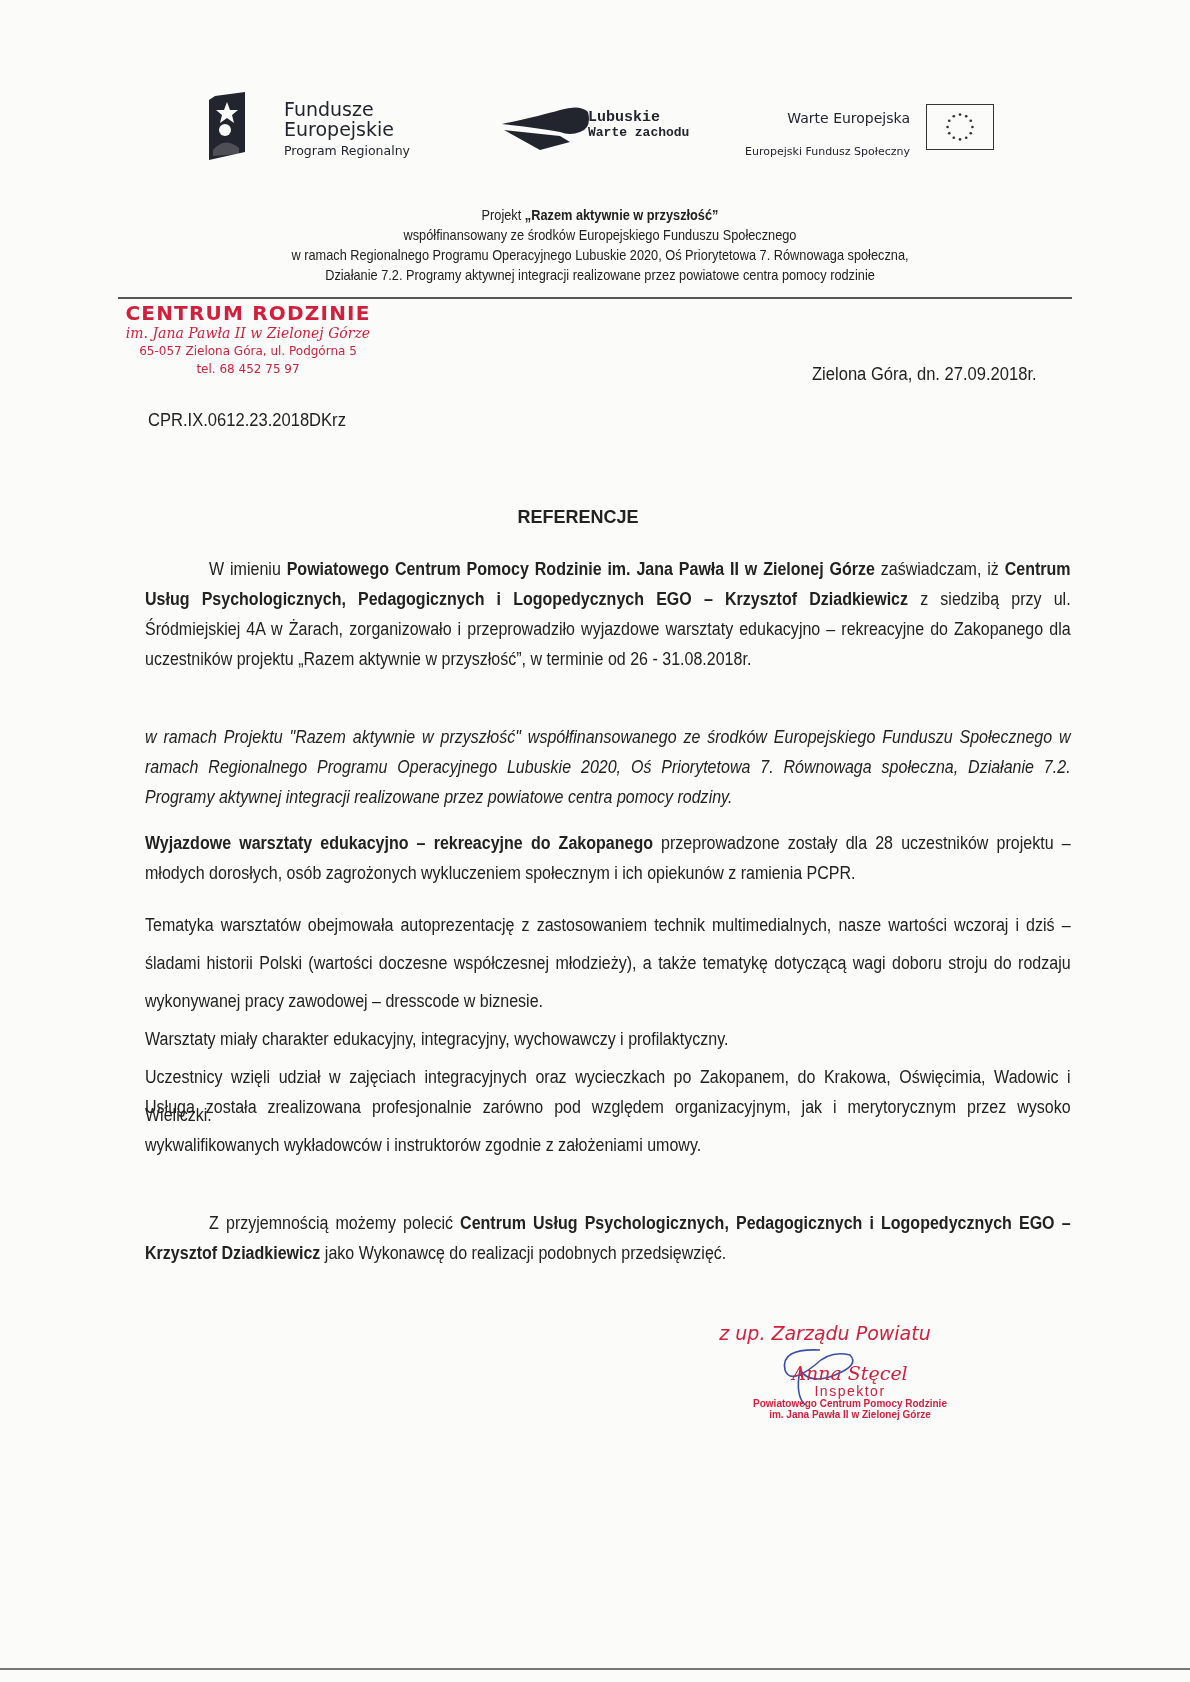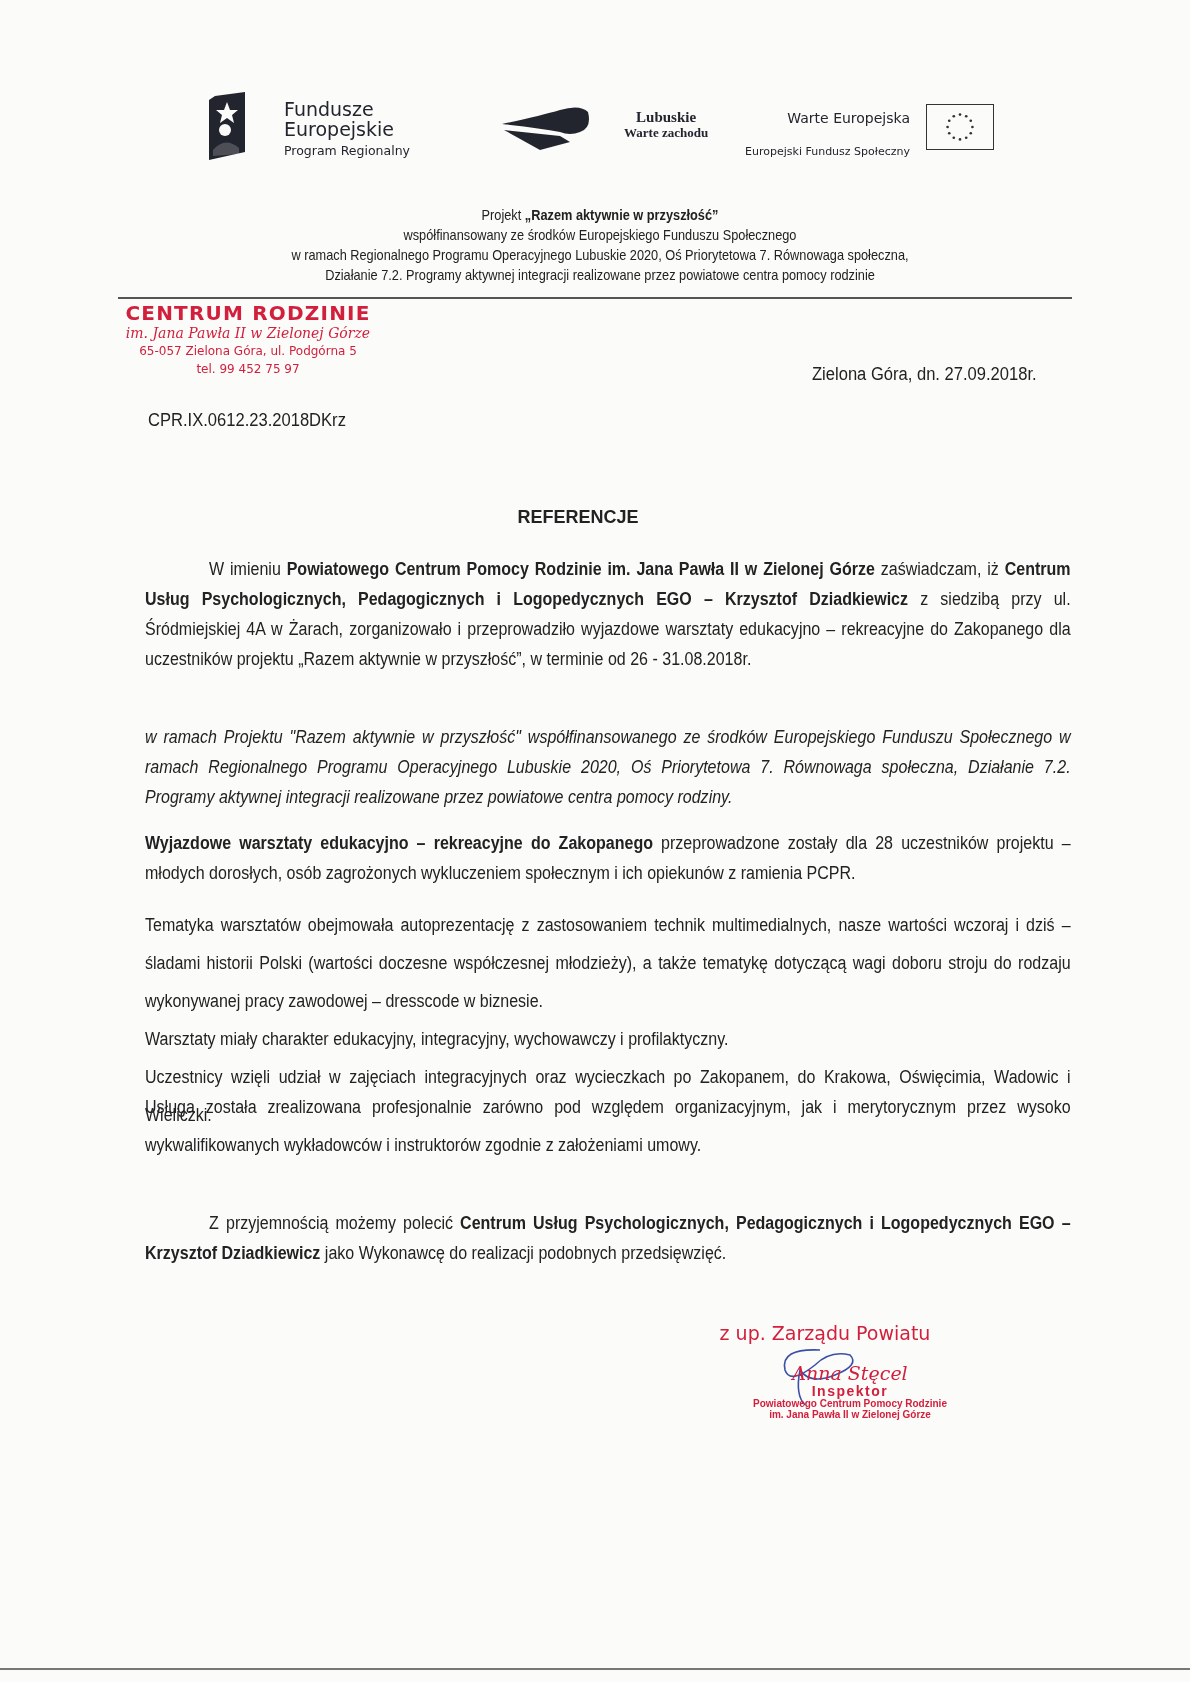--- a/index.html
+++ b/index.html
@@ -8,21 +8,21 @@
     background:#fbfbf9; color:#1c1c1c;
     font-family:"Liberation Sans", sans-serif;
   }
   .abs { position:absolute; }
   
   .fe-logo { left:205px; top:92px; width:42px; height:68px; }
   .fe-text { left:252px; top:100px; line-height:1.05; color:#23252e; font-family:"DejaVu Sans", sans-serif;margin-left:32px; }
   .fe-text .l1, .fe-text .l2 { font-size:19px; }
   .fe-text .l3 { font-size:12.5px; margin-top:4px; }
   .lub-logo { left:500px; top:102px; width:92px; height:50px; }
-  .lub-text { left:624px; top:110px; color:#23252e; font-family:Liberation Serif, serif;text-align:center; }
+  .lub-text { left:588px; top:110px; color:#23252e; font-family:Liberation Mono, monospace; }
   .lub-text .l1 { font-size:15px; font-weight:bold; line-height:1; }
   .lub-text .l2 { font-size:13px; font-weight:bold; }
   .ue-text { left:740px; top:110px; width:170px; text-align:right; color:#23252e; font-family:"DejaVu Sans", sans-serif; }
   .ue-text .l1 { font-size:14px; }
   .ue-text .l2 { font-size:11px; margin-top:19px; }
   .eu-flag { left:926px; top:104px; width:68px; height:46px; border:1.5px solid #333; box-sizing:border-box; }
   
   .project { left:200px; top:205px; width:800px; text-align:center; font-size:14.5px; line-height:20px; color:#222; transform:scaleX(0.88); transform-origin:center top; }
   .rule { left:118px; top:297px; width:954px; height:1.5px; background:#555; }
   
@@ -38,23 +38,23 @@
   .p1 { top:554px; line-height:30px; }
   .p2 { top:722px; line-height:30px; font-style:italic; }
   .p3 { top:828px; line-height:30px; }
   .p4 { top:906px; line-height:38px; }
   .p5 { top:1088px; line-height:38px; }
   .p6 { top:1208px; line-height:30px; }
   .indent { display:inline-block; width:72px; }
   b { font-weight:bold; }
   
   .sig { left:690px; top:1322px; width:290px; color:#d21f3c; text-align:center; }
-  .sig .z1 { font-size:19px; font-family:"DejaVu Sans", sans-serif; margin-left:-20px; }
+  .sig .z1 { font-size:19px; font-family:"DejaVu Sans", sans-serif; margin-left:-20px;font-style:italic; }
   .sig .z2 { font-family:"DejaVu Serif", serif; font-style:italic; font-size:19px; margin-top:18px; margin-left:30px; }
-  .sig .z3 { font-size:14px; font-weight:bold; letter-spacing:1.5px; margin-left:30px; line-height:14px; }
+  .sig .z3 { font-size:14px; font-weight:normal; letter-spacing:1.5px; margin-left:30px; line-height:14px; }
   .sig .z4, .sig .z5 { font-size:10px; font-weight:bold; line-height:11px; margin-left:30px; }
   .scribble { left:760px; top:1340px; width:110px; height:70px; }
   .bottom-edge { left:0; top:1668px; width:1190px; height:2px; background:#777; }
 </style>
 </head>
 <body>
 
 <svg class="abs fe-logo" viewBox="0 0 42 68">
   <path d="M10 4 L40 0 L40 60 L4 68 L4 8 Z" fill="#23252e"></path>
   <polygon points="22,10 25,18 33,18 27,23 29,31 22,26 15,31 17,23 11,18 19,18" fill="#fbfbf9"></polygon>
@@ -103,21 +103,21 @@
   <div>współfinansowany ze środków Europejskiego Funduszu Społecznego</div>
   <div>w ramach Regionalnego Programu Operacyjnego Lubuskie 2020, Oś Priorytetowa 7. Równowaga społeczna,</div>
   <div>Działanie 7.2. Programy aktywnej integracji realizowane przez powiatowe centra pomocy rodzinie</div>
 </div>
 <div class="abs rule"></div>
 
 <div class="abs stamp">
   <div class="s2">CENTRUM RODZINIE</div>
   <div class="s3">im. Jana Pawła II w Zielonej Górze</div>
   <div class="s4">65-057 Zielona Góra, ul. Podgórna 5</div>
-  <div class="s5">tel. 99 452 75 97</div>
+  <div class="s5">tel. 68 452 75 97</div>
 </div>
 <div class="abs refno">CPR.IX.0612.23.2018DKrz</div>
 <div class="abs date">Zielona Góra, dn. 27.09.2018r.</div>
 
 <div class="abs title">REFERENCJE</div>
 
 <div class="abs para p1"><span class="indent"></span><span>W imieniu </span><b>Powiatowego Centrum Pomocy Rodzinie im. Jana Pawła II w Zielonej Górze</b><span> zaświadczam, iż </span><b>Centrum Usług Psychologicznych, Pedagogicznych i Logopedycznych EGO – Krzysztof Dziadkiewicz</b><span> z siedzibą przy ul. Śródmiejskiej 4A w Żarach, zorganizowało i przeprowadziło wyjazdowe warsztaty edukacyjno – rekreacyjne do Zakopanego dla uczestników projektu „Razem aktywnie w przyszłość”, w terminie od 26 - 31.08.2018r.</span></div>
 
 <div class="abs para p2">w ramach Projektu "Razem aktywnie w przyszłość" współfinansowanego ze środków Europejskiego Funduszu Społecznego w ramach Regionalnego Programu Operacyjnego Lubuskie 2020, Oś Priorytetowa 7. Równowaga społeczna, Działanie 7.2. Programy aktywnej integracji realizowane przez powiatowe centra pomocy rodziny.</div>
 

